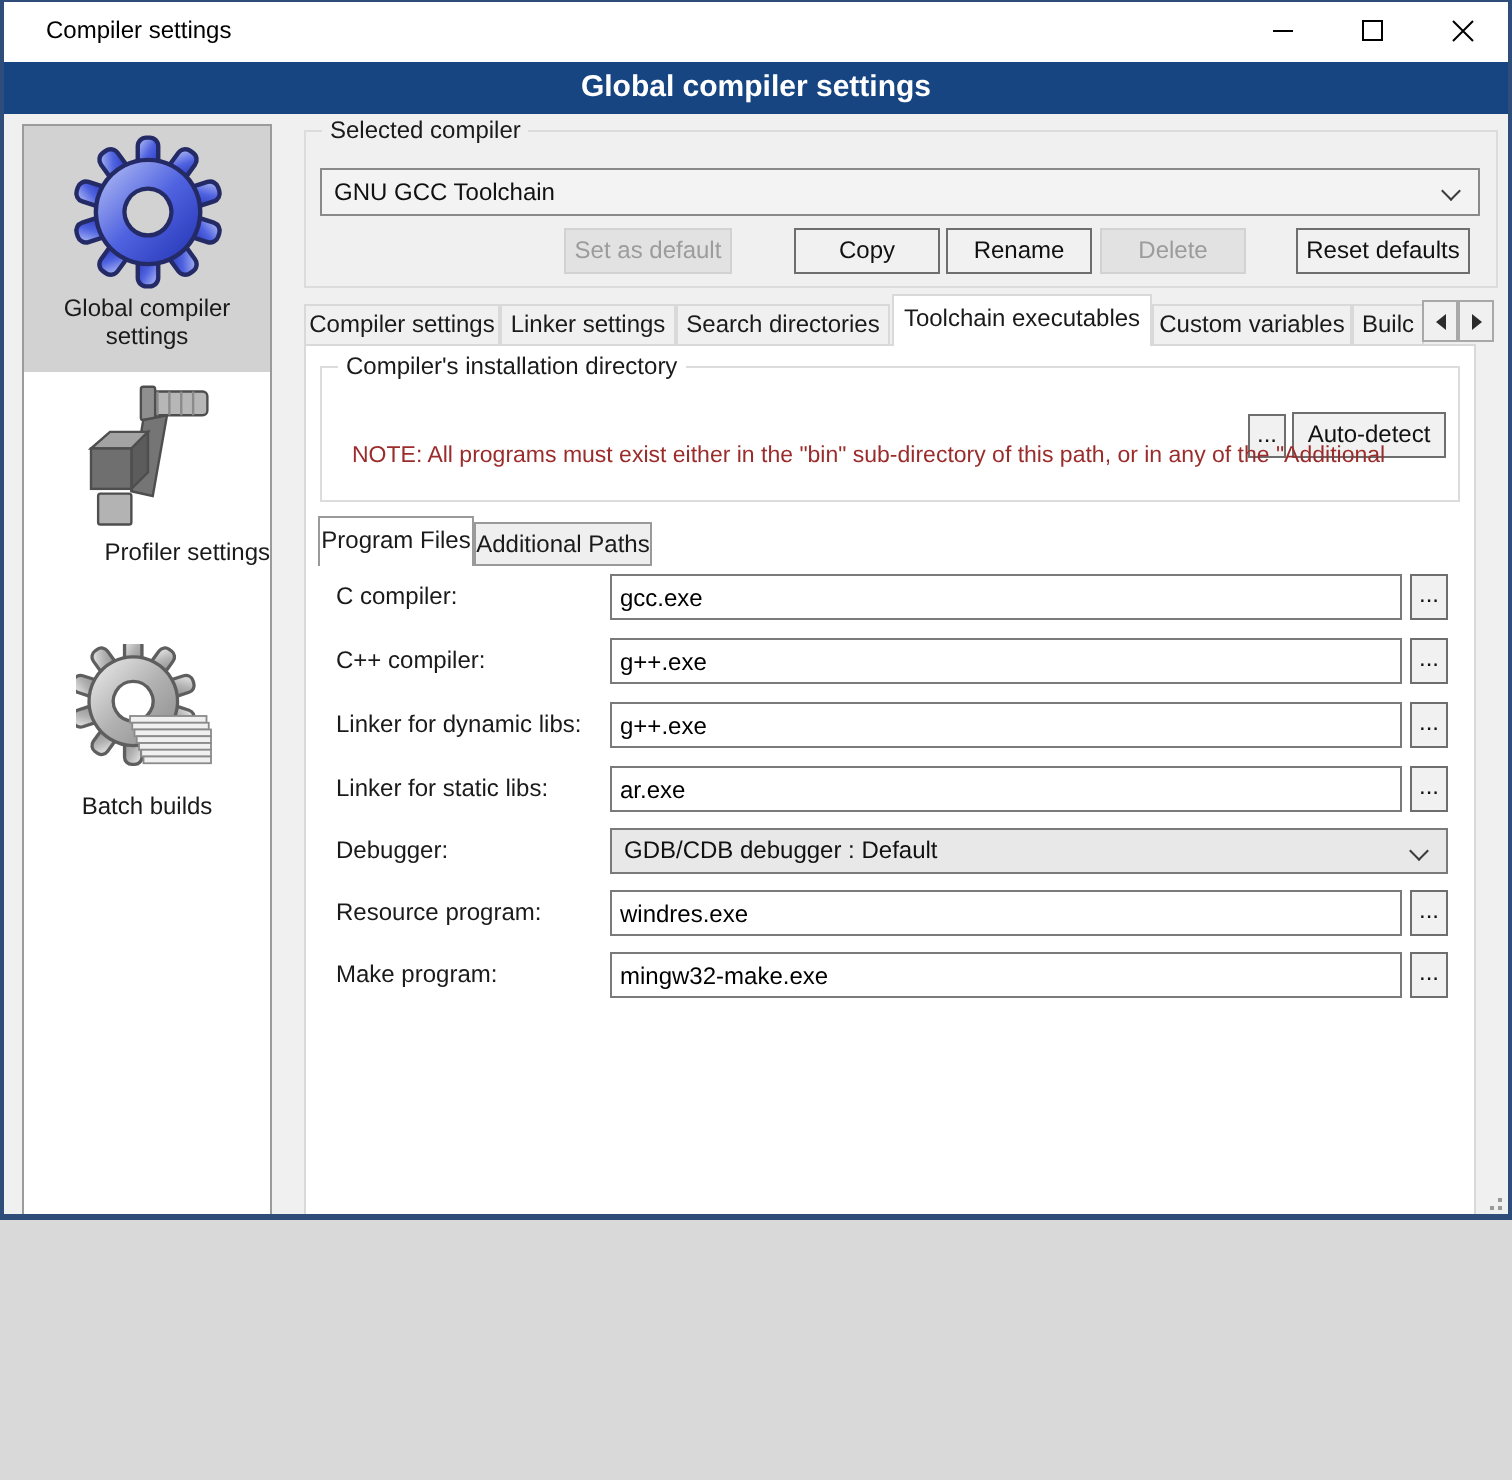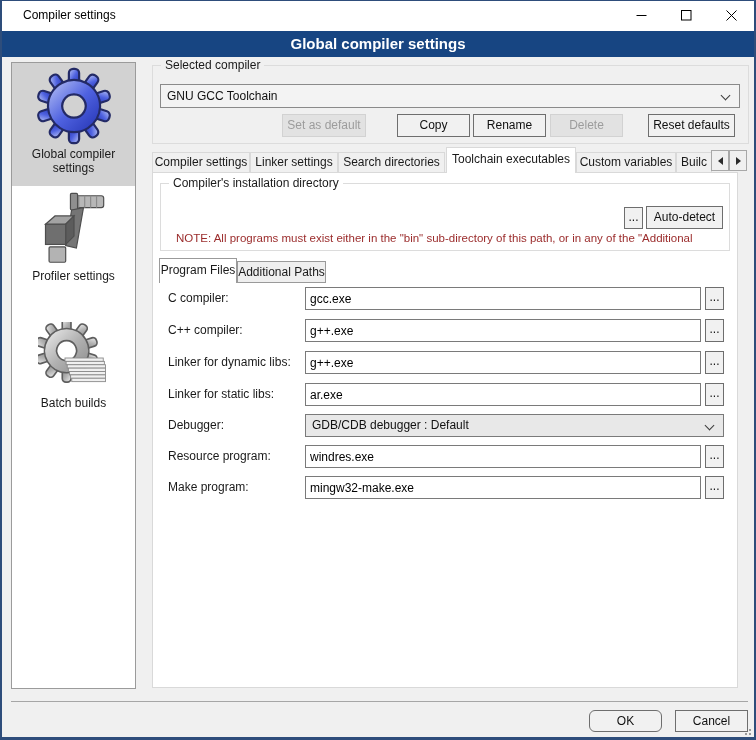--- a/index.html
+++ b/index.html
@@ -1,37 +1,37 @@
 <!DOCTYPE html>
 <html><head>
 <meta charset="utf-8">
 <style>
   html,body{margin:0;padding:0;background:#d9d9d9;}
   *{box-sizing:border-box;}
   .window{
-    position:relative;width:756px;height:740px;overflow:hidden;
+    position:relative;width:756px;height:610px;overflow:hidden;
     background:#f0f0f0;border:2px solid #2e4d7b;border-top-width:1px;border-bottom-width:3px;
     font-family:"Liberation Sans",sans-serif;font-size:12px;color:#1a1a1a;
   }
   
   .titlebar{position:absolute;left:0;top:0;right:0;height:30px;background:#ffffff;}
   .title-text{position:absolute;left:21px;top:0;line-height:29px;font-size:12px;color:#000;}
   .capbtn{position:absolute;top:0;width:45px;height:29px;display:flex;align-items:center;justify-content:center;background:#fff;}
   .capbtn.min{right:90px;} .capbtn.max{right:45px;} .capbtn.close{right:0;}
   
   .header{position:absolute;left:0;top:30px;right:0;height:26px;background:#174582;color:#fff;
     font-weight:bold;font-size:15px;text-align:center;line-height:25px;}
   
   .sidebar{position:absolute;left:9px;top:61px;width:125px;height:627px;background:#fff;border:1px solid #9b9b9b;}
   .sb-item{position:absolute;left:0;width:123px;text-align:center;}
   .sb-item .ic{display:block;margin:0 auto;}
   .sb-item .lbl{display:block;margin-top:2px;line-height:14px;color:#1a1a1a;}
   .sb-item.sel{background:#d2d2d2;}
   .sb1{top:0;height:123px;padding-top:4px;}
-  .sb2{top:126px;height:104px;padding-top:2px;}
+  .sb2{top:126px;height:104px;padding-top:2px;text-align:right;}
   .sb3{top:253px;height:100px;padding-top:6px;}
   
   .groupbox{position:absolute;border:1px solid #dcdcdc;}
   .grouplbl{position:absolute;top:-8px;left:8px;padding:0 4px;line-height:14px;color:#1a1a1a;}
   .gb-gray .grouplbl{background:#f0f0f0;}
   .gb-white .grouplbl{background:#ffffff;}
   
   .btn{position:absolute;height:23px;background:#f1f1f1;border:1px solid #6e6e6e;color:#111;
     text-align:center;line-height:21px;cursor:default;}
   .btn.disabled{background:#e2e2e2;border-color:#d2d2d2;color:#9c9c9c;}
@@ -196,21 +196,21 @@
       <span class="tri-r"></span>
     </div>
 
   <div class="tabpage"></div>
 
   <div class="groupbox gb-white" style="left:158px;top:182px;width:570px;height:68px;z-index:2;">
     <span class="grouplbl">Compiler's installation directory</span>
   </div>
   <div class="btn small" style="left:622px;top:206px;width:19px;height:22px;z-index:2;">...</div>
   <div class="btn" style="left:644px;top:205px;width:77px;z-index:2;">Auto-detect</div>
-  <div class="note" style="left:166px;top:231px;width:560px;z-index:2;padding-left:8px;">NOTE: All programs must exist either in the "bin" sub-directory of this path, or in any of the "Additional</div>
+  <div class="note" style="left:166px;top:221px;width:560px;z-index:2;padding-left:8px;">NOTE: All programs must exist either in the "bin" sub-directory of this path, or in any of the "Additional</div>
 
   <div class="subtab active" style="left:157px;top:257px;width:78px;height:25px;z-index:2;">Program Files</div>
   <div class="subtab inactive" style="left:235px;top:260px;width:89px;height:22px;z-index:2;">Additional Paths</div>
 
   <span class="fieldlbl" style="left:166px;top:290px;z-index:2;">C compiler:</span>
   <input class="textbox" style="left: 303px; top: 286px; width: 396px; z-index: 2;" value="gcc.exe">
   <div class="btn small" style="left:703px;top:286px;width:19px;height:23px;z-index:2;">...</div>
 
   <span class="fieldlbl" style="left:166px;top:322px;z-index:2;">C++ compiler:</span>
   <input class="textbox" style="left: 303px; top: 318px; width: 396px; z-index: 2;" value="g++.exe">

